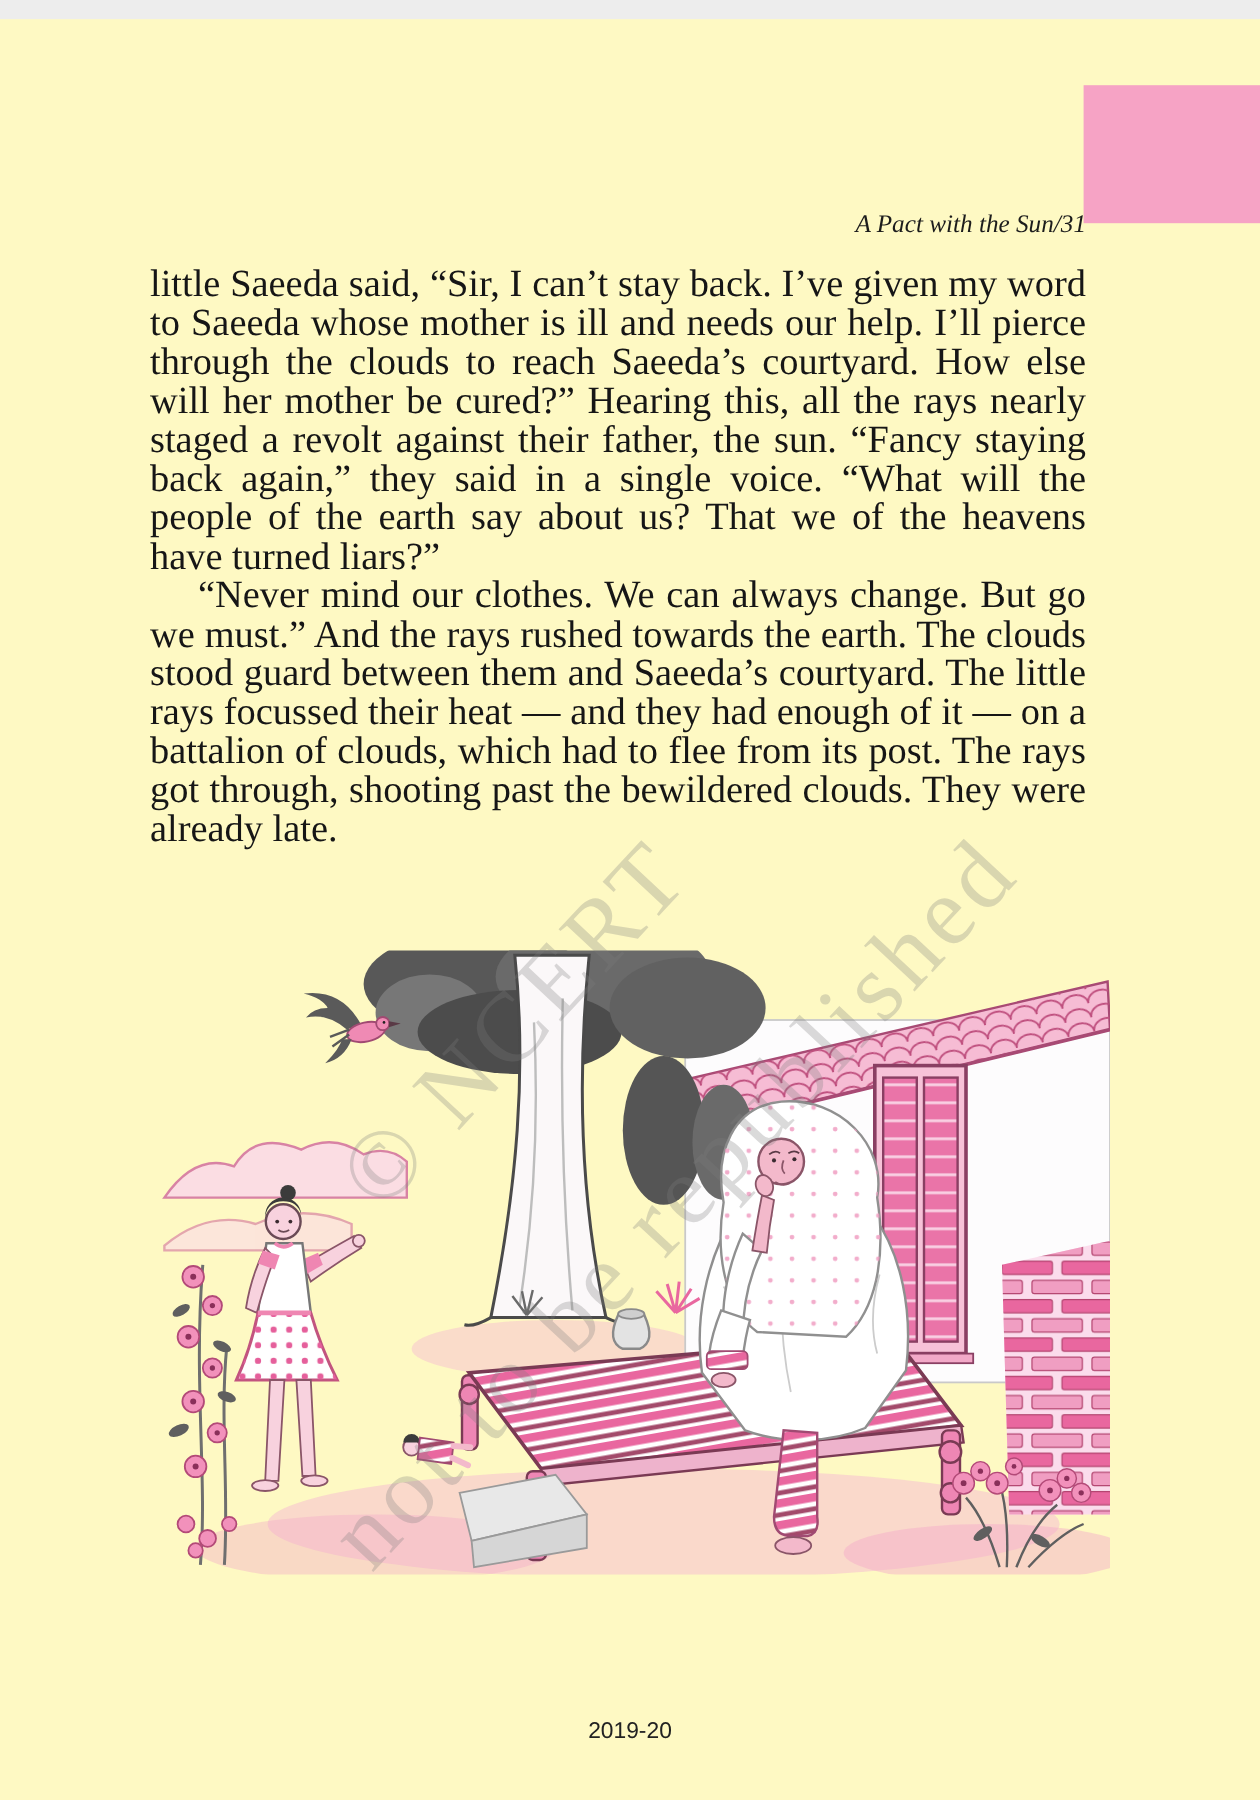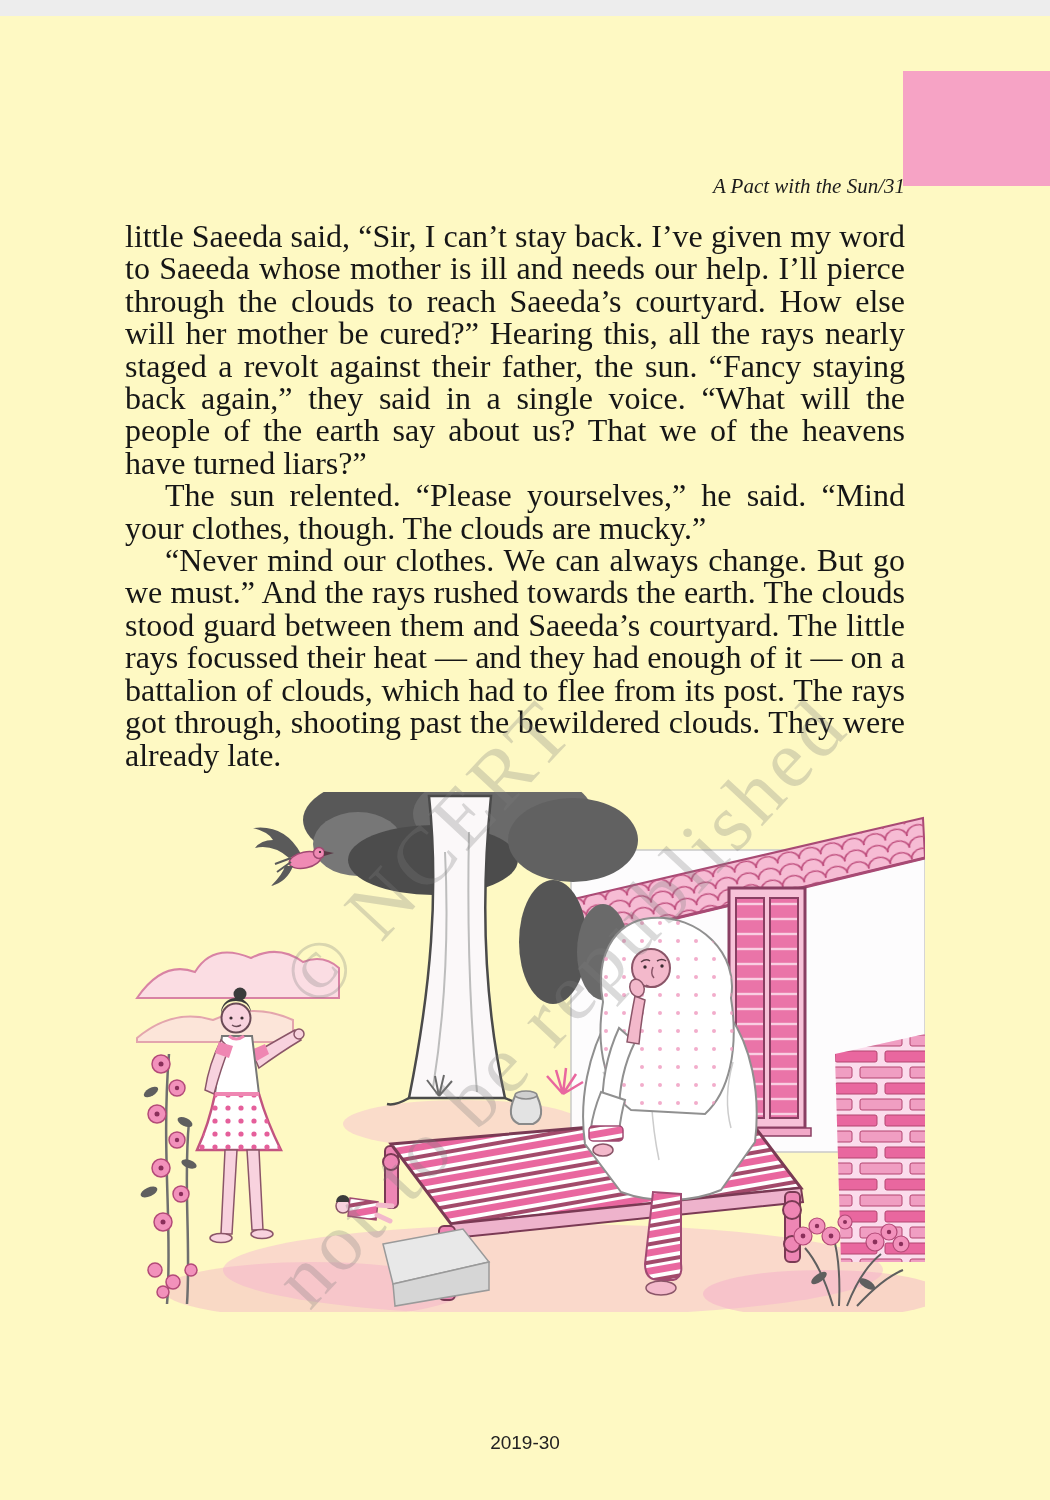--- a/index.html
+++ b/index.html
@@ -43,21 +43,20 @@
 <body>
 
 <div class="page">
 
   <div class="corner-block"></div>
 
   <div class="running-header">A Pact with the Sun/31</div>
 
   <div class="body-text">
     <p>little Saeeda said, “Sir, I can’t stay back. I’ve given my word to Saeeda whose mother is ill and needs our help. I’ll pierce through the clouds to reach Saeeda’s courtyard. How else will her mother be cured?” Hearing this, all the rays nearly staged a revolt against their father, the sun. “Fancy staying back again,” they said in a single voice. “What will the people of the earth say about us? That we of the heavens have turned liars?”</p>
-    <p class="indent">The sun relented. “Please yourselves,” he said. “Mind your clothes, though. The clouds are mucky.”</p>
     <p class="indent">“Never mind our clothes. We can always change. But go we must.” And the rays rushed towards the earth. The clouds stood guard between them and Saeeda’s courtyard. The little rays focussed their heat — and they had enough of it — on a battalion of clouds, which had to flee from its post. The rays got through, shooting past the bewildered clouds. They were already late.</p>
   </div>
 
   <svg class="illustration" viewBox="0 0 792 520" xmlns="http://www.w3.org/2000/svg">
     <defs>
       <pattern id="skirtDots" width="13" height="13" patternUnits="userSpaceOnUse">
         <circle cx="4" cy="4" r="2.6" fill="#e55f9b"></circle>
       </pattern>
       <pattern id="scarfDots" width="18" height="18" patternUnits="userSpaceOnUse">
         <circle cx="5" cy="5" r="2" fill="#f09ec2"></circle>
@@ -271,15 +270,15 @@
           <circle cx="756" cy="440" r="2.2"></circle>
           <circle cx="768" cy="452" r="2.2"></circle>
         <circle cx="712" cy="430" r="2"></circle>
       </g>
     </g>
   </svg>
 
   <div class="watermark wm1">© NCERT</div>
   <div class="watermark wm2">not to be republished</div>
 
-  <div class="footer">2019-30</div>
+  <div class="footer">2019-20</div>
 
 </div>
 
 </body></html>

